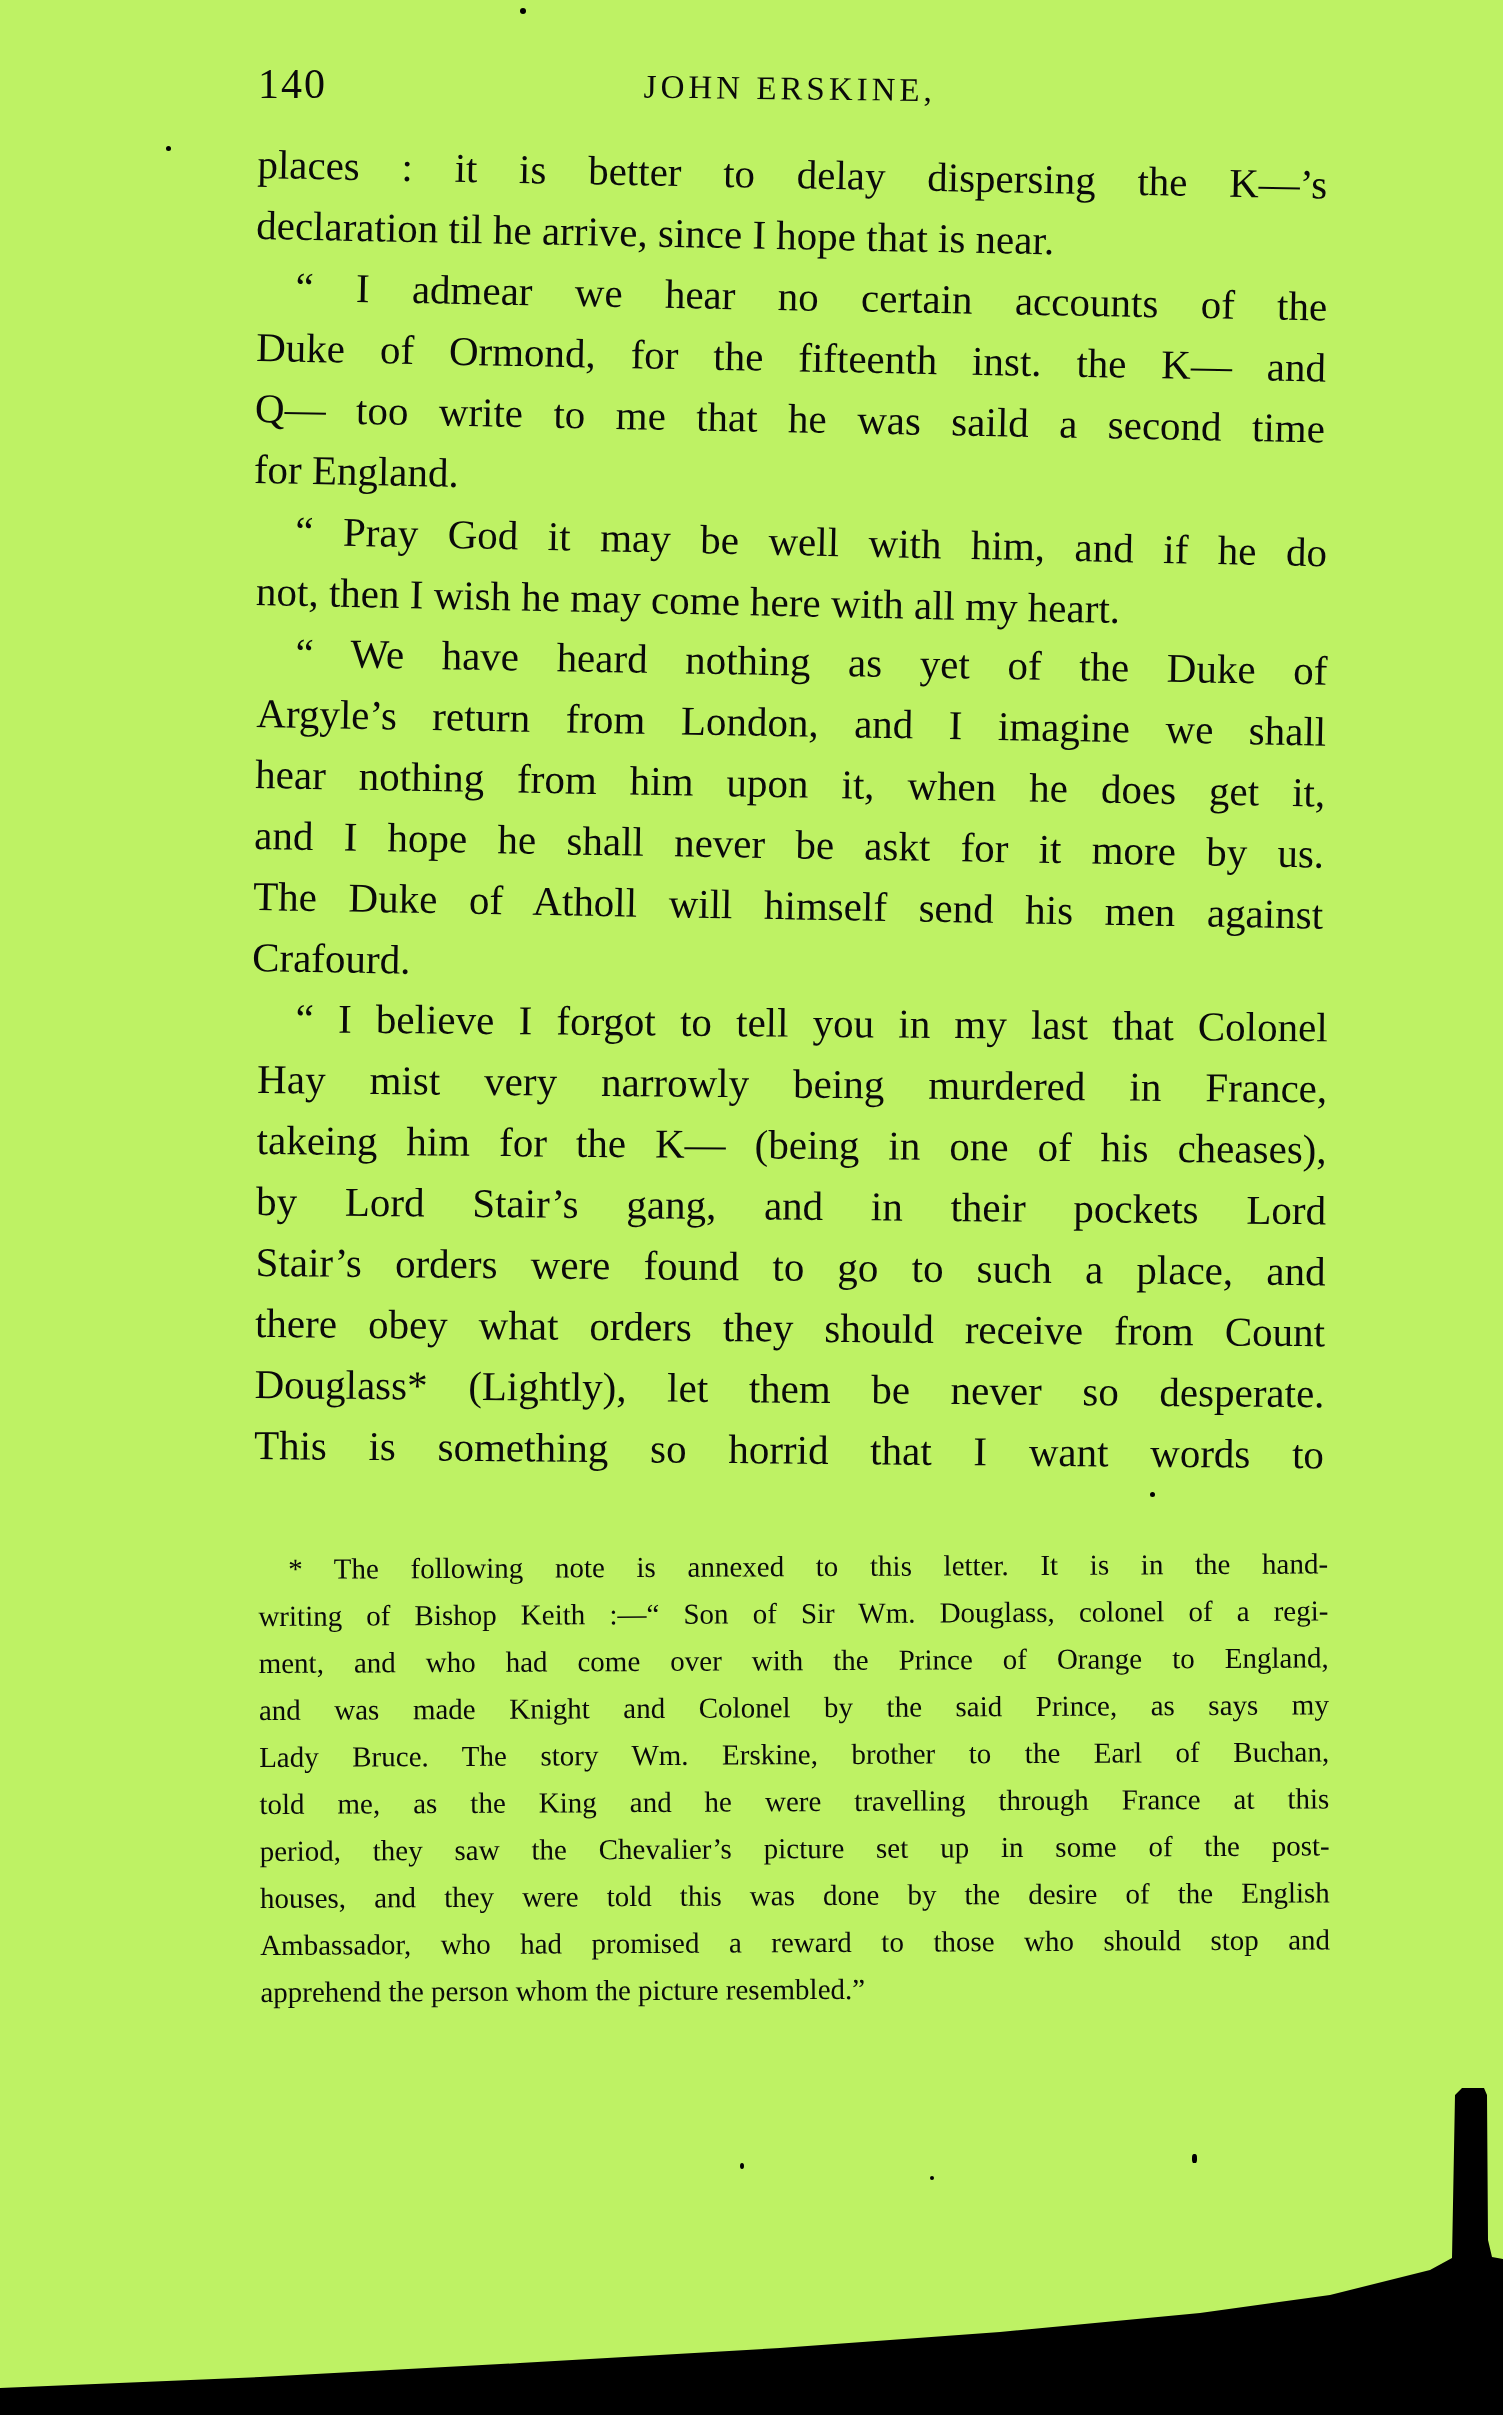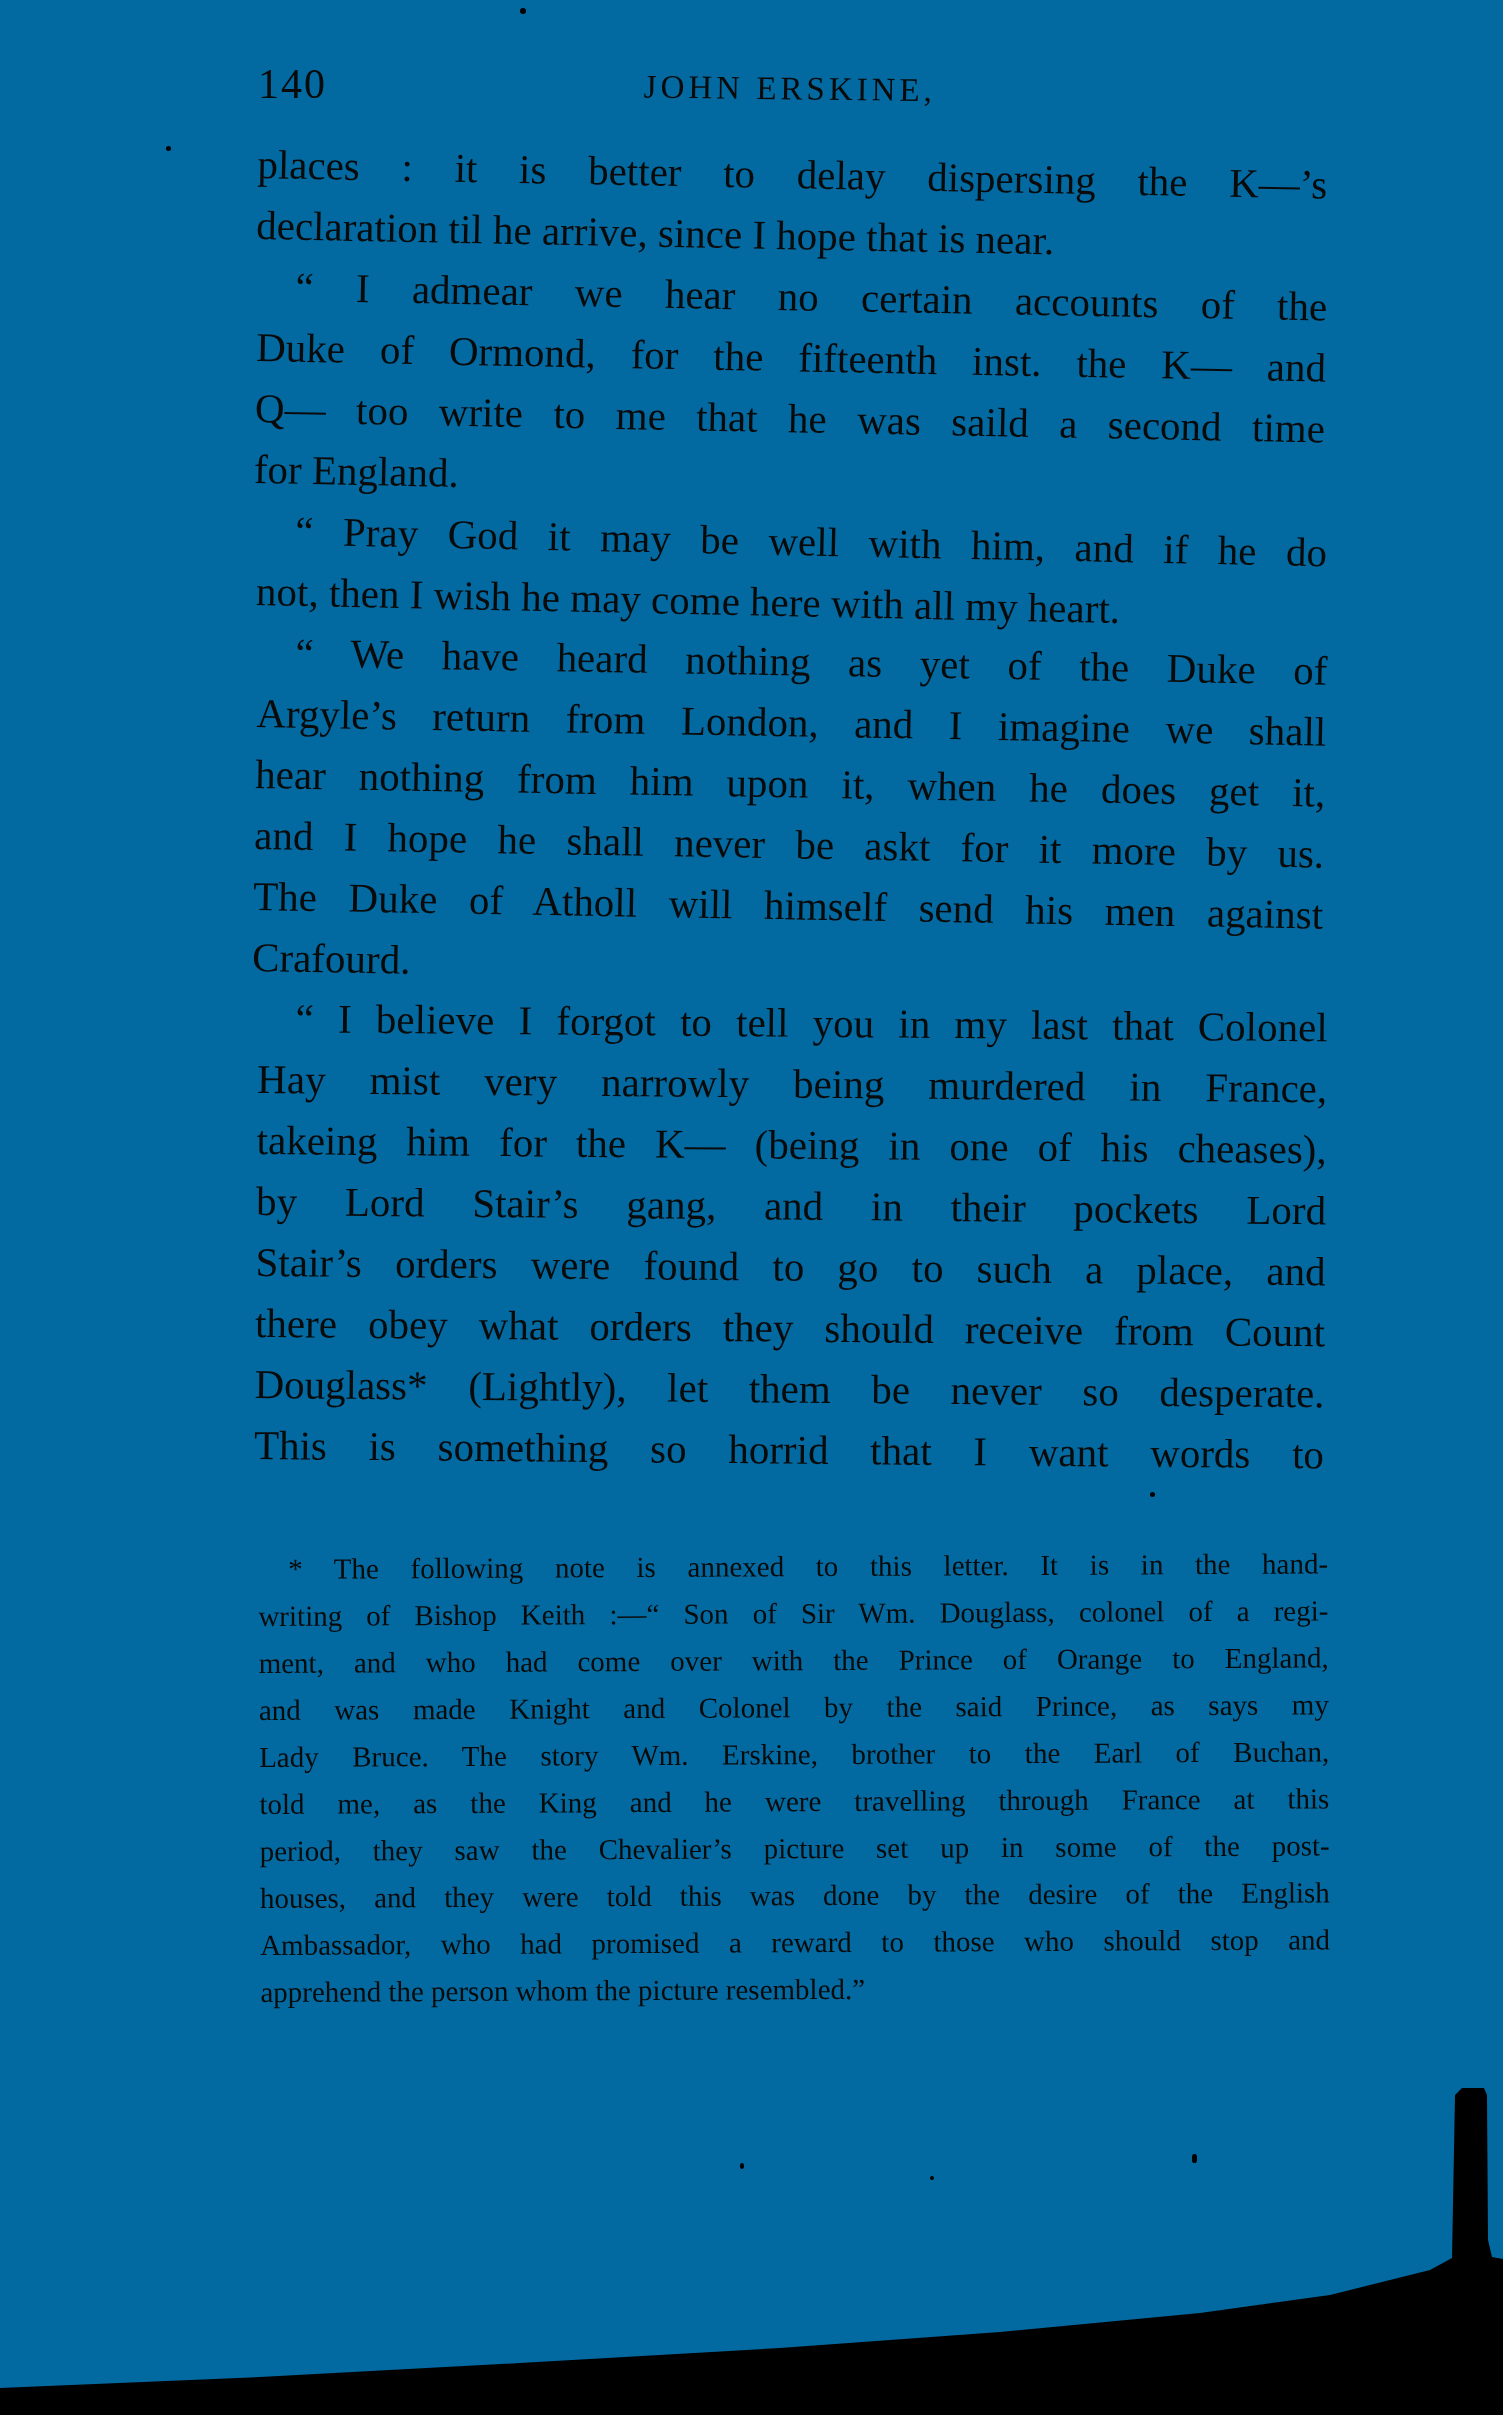--- a/index.html
+++ b/index.html
@@ -1,17 +1,17 @@
 <!DOCTYPE html>
 <html><head>
 <meta charset="utf-8">
 <style>
   html,body{margin:0;padding:0;}
   body{width:1503px;height:2415px;background:#f2f2f2;font-family:"Liberation Serif", serif;}
-  .sheet{position:relative;width:1503px;height:2415px;background:#0369a1;overflow:hidden;color:#0a0a0a;}
+  .sheet{position:relative;width:1503px;height:2415px;background:#bef264;overflow:hidden;color:#0a0a0a;}
 
   .page-number{position:absolute;left:258px;top:60px;font-size:42px;font-weight:normal;letter-spacing:2px;}
   .running-header{position:absolute;left:600px;top:68px;width:380px;text-align:center;font-size:33px;letter-spacing:4px;transform:rotate(0.7deg);transform-origin:0 0;white-space:nowrap;}
 
   .bodytext{position:absolute;left:258px;top:134px;width:1070px;font-size:41px;}
   .bodytext .line{line-height:61px;height:61px;white-space:nowrap;}
   .footnote{position:absolute;left:258px;top:1546px;width:1070px;font-size:29px;transform:rotate(-0.3deg);transform-origin:0 0;}
   .footnote .line{line-height:47px;height:47px;white-space:nowrap;}
 
   

